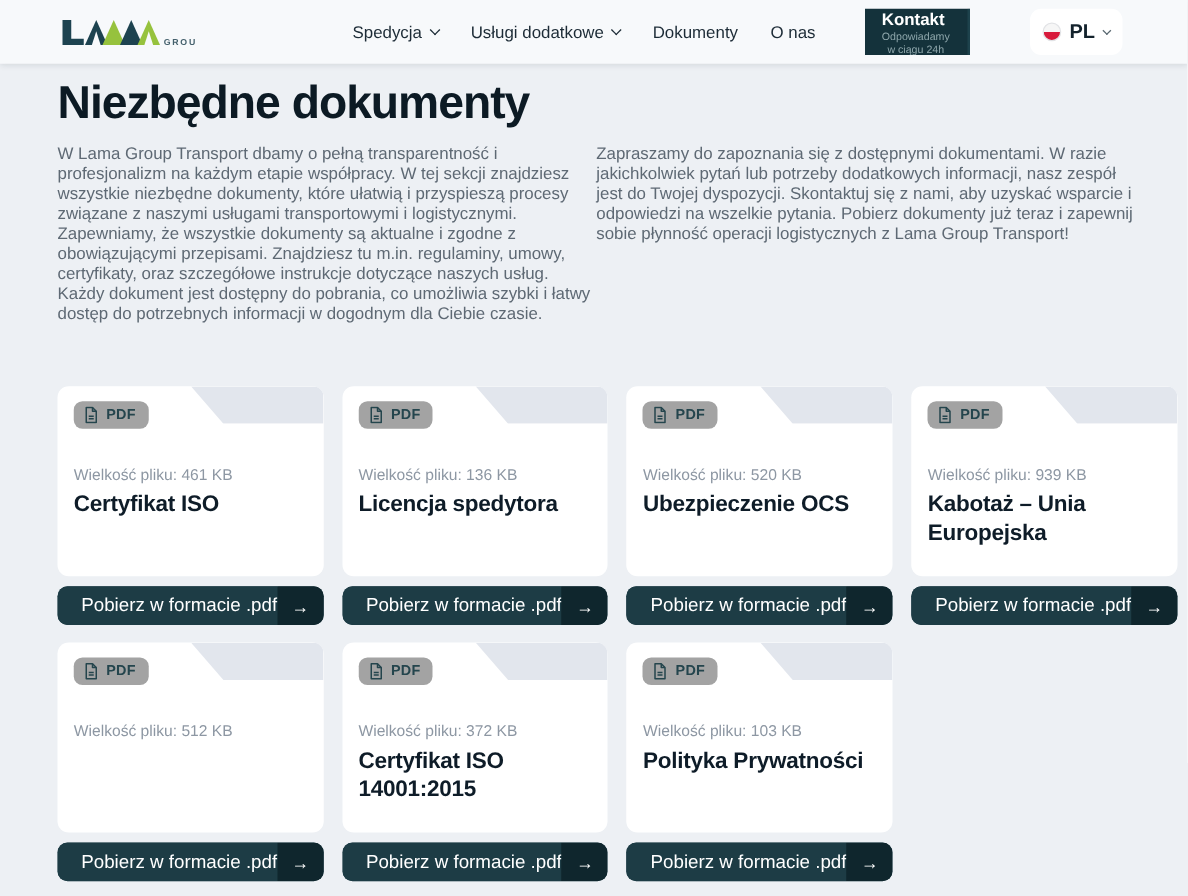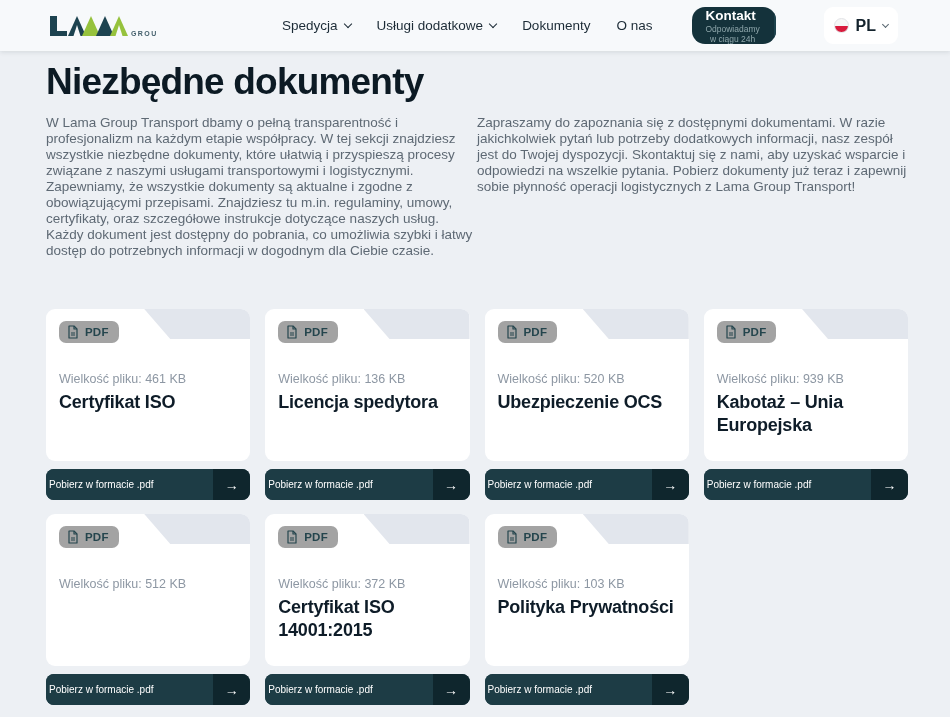--- a/index.html
+++ b/index.html
@@ -22,21 +22,21 @@
   .nav-item {
     display:flex; align-items:center; gap:7px; cursor:pointer;
     font-size:13.5px; color:#1c2b36; font-weight:500; white-space:nowrap;
   }
   .chev {
     width:6px; height:6px; border-right:1.6px solid #1c2b36; border-bottom:1.6px solid #1c2b36;
     transform:rotate(45deg); margin-top:-4px;
   }
   .contact-btn {
     margin-left:auto; display:flex; align-items:stretch; height:37px;
-    background:#14323b; border-radius:13px; overflow:hidden; border:none;
+    background:#14323b; border-radius:0; overflow:hidden; border:none;
     cursor:pointer; font-family:inherit; padding:0;
   }
   .contact-main {
     padding:0 14px 0 13px; display:flex; flex-direction:column;
     justify-content:center; align-items:flex-start; gap:1px;
   }
   .contact-title { color:#ffffff; font-size:13.5px; font-weight:700; line-height:15px; }
   .contact-sub { color:#8ea6ab; font-size:8.5px; line-height:10px; }
   .contact-arrow {
     width:38px; background:#1d424c; color:#fff; display:flex;
@@ -91,22 +91,22 @@
   .card-title {
     margin-top:5px; font-size:18px; font-weight:700; color:#0e1c28;
     line-height:23px; letter-spacing:-0.2px;
   }
   .download-btn {
     margin-top:8px; width:100%; height:31px; display:flex; align-items:stretch;
     border:none; border-radius:8px; overflow:hidden; padding:0; cursor:pointer;
     font-family:inherit; background:#1d3c45;
   }
   .dl-label {
-    flex:1; display:flex; align-items:center; padding-left:3px;
-    color:#ffffff; font-size:10px; background:#1d3c45; white-space:nowrap;
+    flex:1; display:flex; align-items:center; padding-left:19px;
+    color:#ffffff; font-size:15px; background:#1d3c45; white-space:nowrap;
   }
   .dl-arrow {
     width:37px; background:#0f262d; color:#ffffff; display:flex;
     align-items:center; justify-content:center; font-size:14px;
   }
 </style>
 </head>
 <body>
 
 <div class="page">

